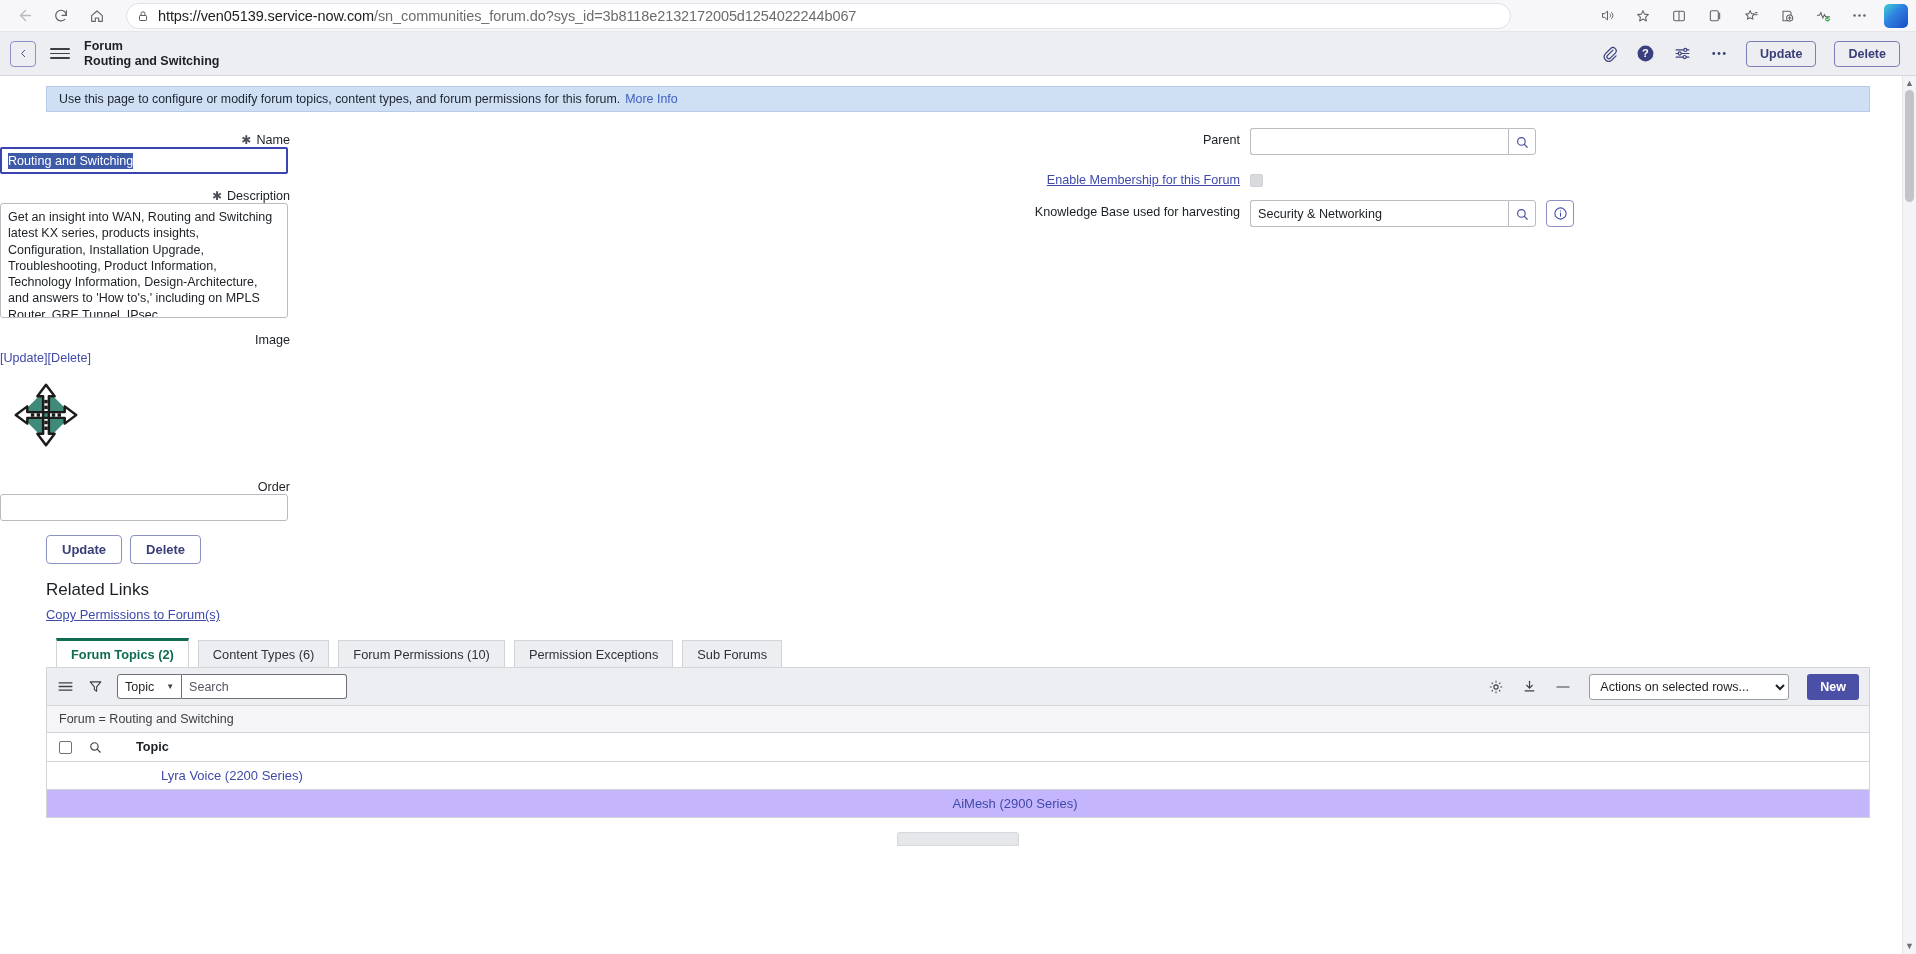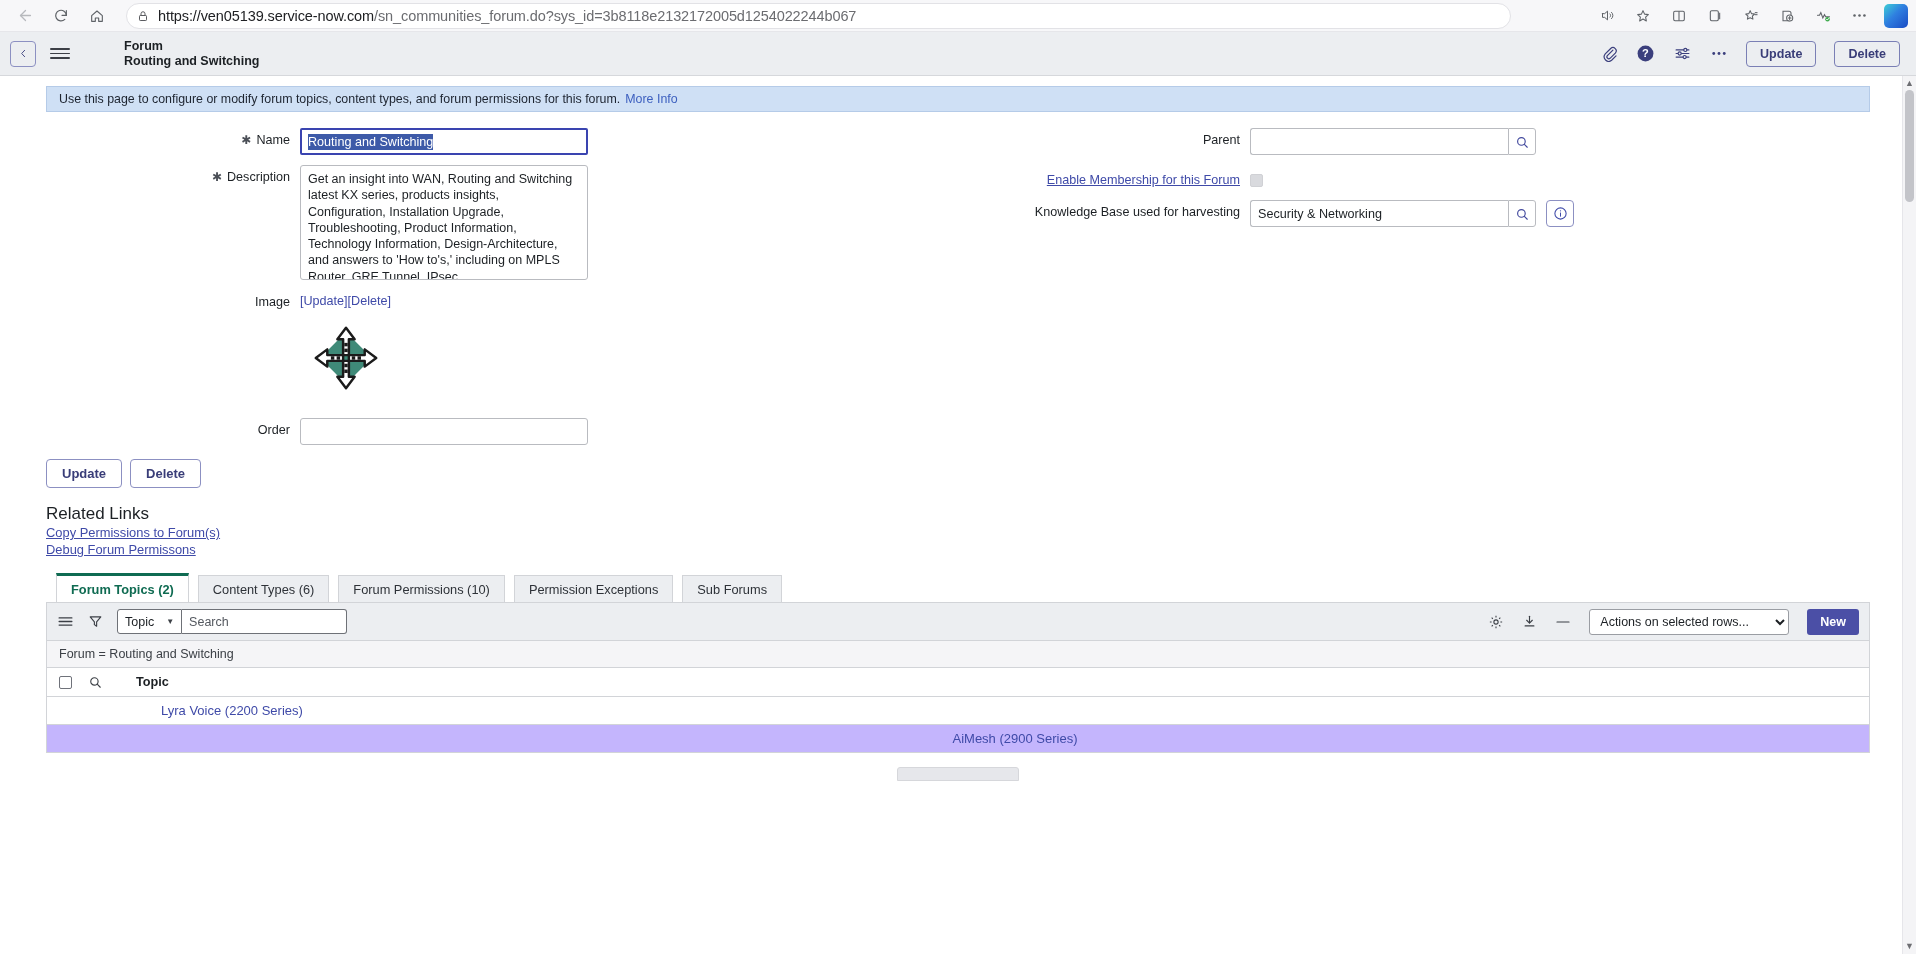--- a/index.html
+++ b/index.html
@@ -78,21 +78,21 @@
     color: #3b3f7d;
     background: #eceef1;
     margin-right: 14px;
   }
   .hamburger {
     width: 20px;
     display: flex; flex-direction: column; gap: 3px;
     margin-right: 14px;
   }
   .hamburger i { display: block; height: 1.6px; background: #3c3f46; border-radius: 1px; }
-  .title-block { line-height: 1.18; margin-left: 40px; }
+  .title-block { line-height: 1.18; }
   .title-block .t1 { font-size: 12.5px; font-weight: 700; color: #1c2024; }
   .title-block .t2 { font-size: 12.5px; font-weight: 700; color: #1c2024; }
   .hdr-actions { margin-left: auto; display: flex; align-items: center; gap: 18px; }
   .hdr-icon { color: #3b3f7d; display: flex; align-items: center; }
   .btn-outline {
     height: 26px;
     padding: 0 13px;
     border: 1px solid #7a7fb5;
     border-radius: 4px;
     background: #eceef1;
@@ -136,21 +136,21 @@
     height: 26px;
     display: flex; align-items: center;
     padding: 0 12px;
     font-size: 12.4px;
     color: #1d2430;
   }
   .banner a { color: #3c5fbf; margin-left: 5px; text-decoration: none; }
 
   .form-area { position: relative; padding-top: 16px; }
 
-  .field-row { display: flex; align-items: flex-start; margin-bottom: 10px; }
+  .field-row { display: flex; align-items: flex-start; margin-bottom: 10px; flex-direction: column; }
   .lbl {
     width: 300px;
     text-align: right;
     padding-right: 10px;
     font-size: 12.6px;
     color: #1c2024;
     padding-top: 5px;
   }
   .req { color: #4b4f57; margin-right: 5px; font-size: 12px; }
 
@@ -234,21 +234,21 @@
   .btn-sec {
     height: 29px; padding: 0 15px;
     border: 1px solid #8c90c2; border-radius: 4px;
     background: #fff; color: #393d78;
     font-size: 13px; font-weight: 700;
     font-family: "Liberation Sans", sans-serif;
     display: flex; align-items: center;
   }
 
   .rel-links { margin: 16px 0 0 46px; }
-  .rel-h { font-size: 17px; color: #1c2024; margin-bottom: 0; }
+  .rel-h { font-size: 17px; color: #1c2024; margin-bottom: 6px; }
   .rel-links a {
     display: block; font-size: 12.9px; color: #3f4aa8;
     text-decoration: underline; line-height: 17px;
   }
 
   
   .tabs {
     margin: 15px 46px 0 46px;
     display: flex; align-items: flex-end;
     border-bottom: 1px solid #d2d4d8;
@@ -596,21 +596,20 @@
   </div>
 
   <div class="btn-row">
     <button class="btn-sec">Update</button>
     <button class="btn-sec">Delete</button>
   </div>
 
   <div class="rel-links">
     <div class="rel-h">Related Links</div>
     <a href="#">Copy Permissions to Forum(s)</a>
-    <a href="#">Debug Forum Permissons</a>
   </div>
 
   <div class="tabs">
     <div class="tab active">Forum Topics (2)</div>
     <div class="tab">Content Types (6)</div>
     <div class="tab">Forum Permissions (10)</div>
     <div class="tab">Permission Exceptions</div>
     <div class="tab">Sub Forums</div>
   </div>
 

